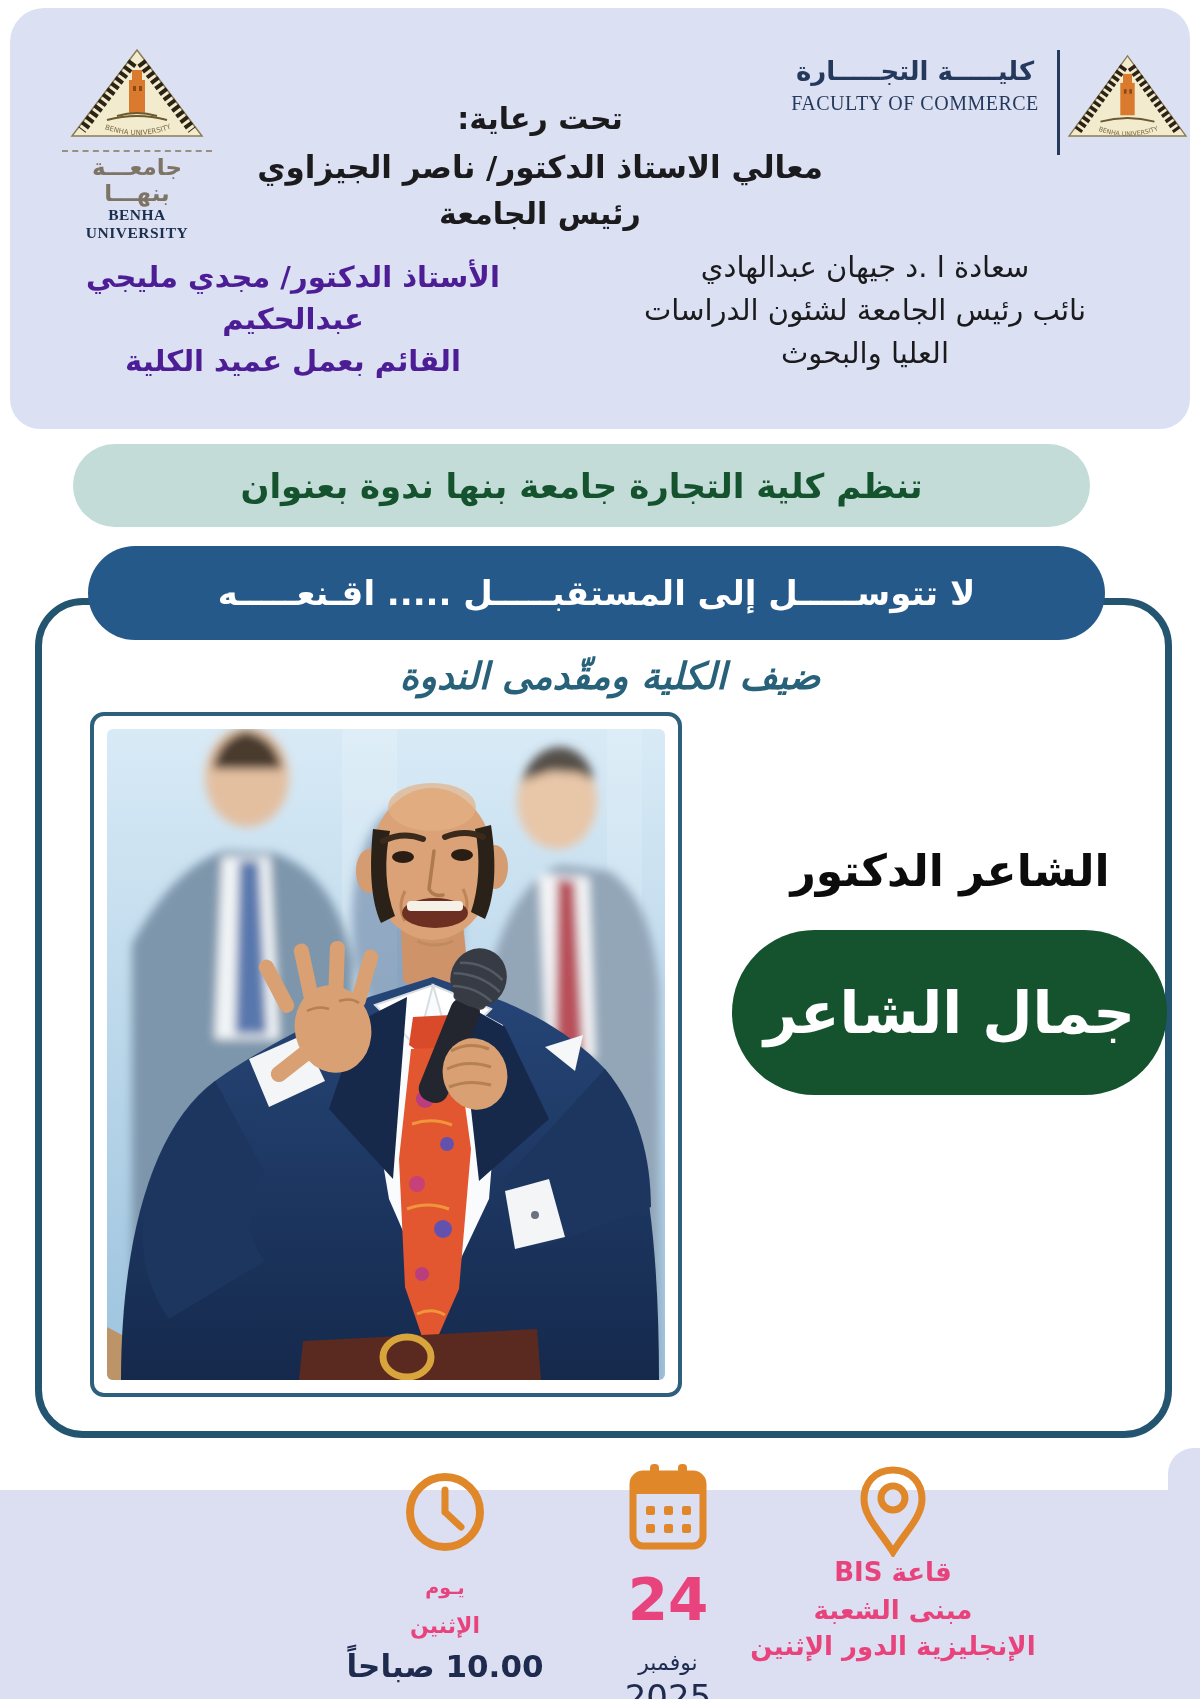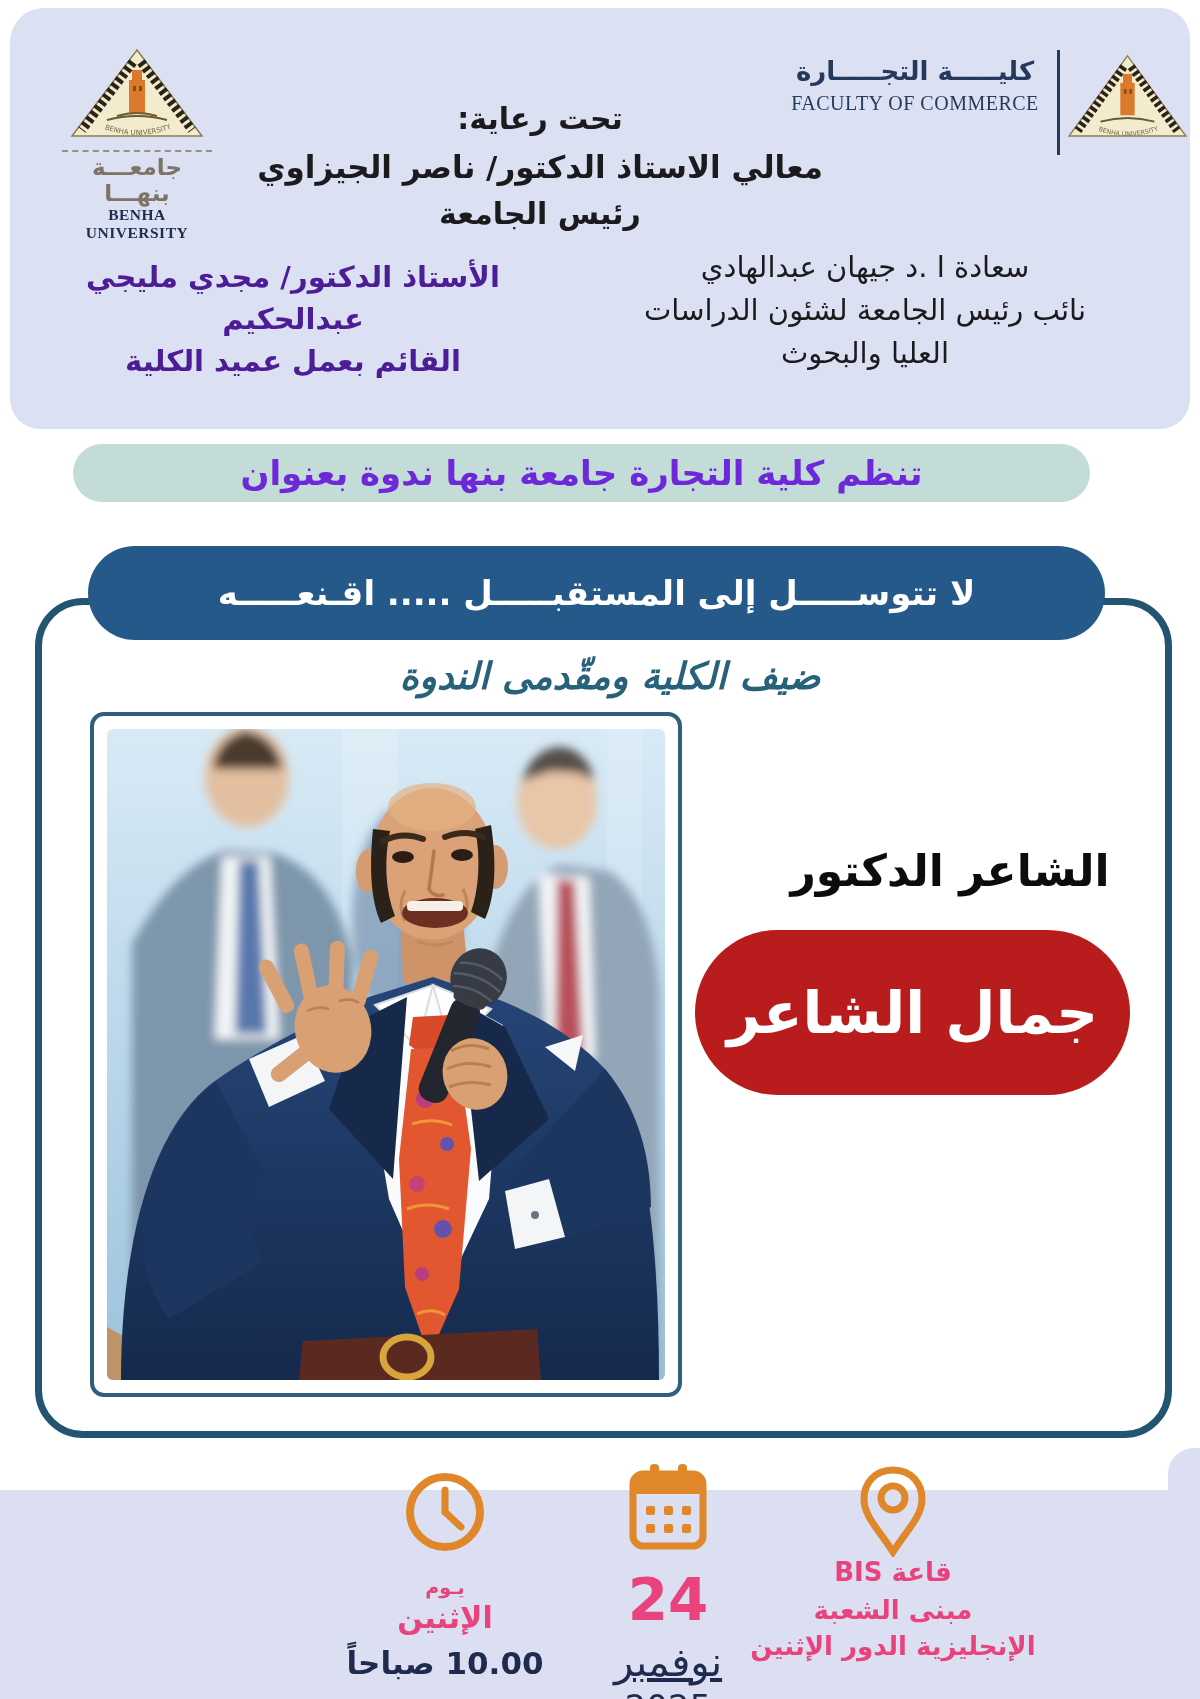--- a/index.html
+++ b/index.html
@@ -26,35 +26,35 @@
 
   
   #faculty-block{left:760px;top:30px;width:430px;height:140px;}
   .fac-text{position:absolute;right:155px;top:18px;width:260px;text-align:center;}
   .fac-ar{font-size:26px;font-weight:bold;color:#24395B;}
   .fac-en{font-size:20px;color:#24395B;font-family:"Liberation Serif","DejaVu Serif",serif;letter-spacing:.5px;margin-top:6px;}
   .fac-divider{position:absolute;right:140px;top:12px;width:3px;height:105px;background:#24395B;}
   #faculty-pyramid{position:absolute;right:5px;top:2px;}
 
   
-  #organizer-banner{left:73px;top:444px;width:1017px;height:58px;background:#C3DCD8;border-radius:42px;
-     display:flex;align-items:center;justify-content:center;font-size:34px;font-weight:bold;color:#6d28d9;}
+  #organizer-banner{left:73px;top:444px;width:1017px;height:83px;background:#C3DCD8;border-radius:42px;
+     display:flex;align-items:center;justify-content:center;font-size:34px;font-weight:bold;color:#14532d;}
   #title-banner{left:88px;top:546px;width:1017px;height:94px;background:#25598A;border-radius:47px;
      display:flex;align-items:center;justify-content:center;font-size:34px;font-weight:bold;color:#ffffff;z-index:3;}
 
   
   #main-container{left:35px;top:598px;width:1137px;height:840px;border:7px solid #235571;border-radius:48px;
      box-sizing:border-box;background:#ffffff;z-index:1;}
   #guest-intro{left:200px;top:655px;width:820px;text-align:center;font-size:37px;font-weight:bold;font-style:italic;
      color:#28617A;z-index:2;}
   #photo-frame{left:90px;top:712px;width:592px;height:685px;border:4px solid #2E5F7D;border-radius:14px;
      box-sizing:border-box;background:#ffffff;padding:13px;z-index:2;}
   #photo-frame svg{display:block;border-radius:6px;}
   #speaker-title{left:682px;top:845px;width:480px;text-align:center;font-size:44px;font-weight:bold;color:#0c0c0c;z-index:2;margin-left:28px;}
-  #name-badge{left:695px;top:930px;width:435px;height:165px;background:#b91c1c;border-radius:83px;z-index:2;
+  #name-badge{left:732px;top:930px;width:435px;height:165px;background:#14532d;border-radius:83px;z-index:2;
      display:flex;align-items:center;justify-content:center;}
   #name-badge .name{font-size:58px;font-weight:bold;color:#ffffff;}
 
   
   #bottom-section{left:0;top:1490px;width:1200px;height:209px;background:#DBDFF1;}
   #bottom-notch{left:1168px;top:1448px;width:32px;height:42px;background:#DBDFF1;border-top-left-radius:26px;}
   .col{z-index:4;}
   .pink{color:#E8437C;font-weight:bold;}
   .navy{color:#1E2B4E;font-weight:bold;}
   .icon-wrap{display:block;margin:0 auto;}
@@ -253,41 +253,41 @@
 
   <div id="bottom-section" class="abs"></div>
   <div id="bottom-notch" class="abs"></div>
 
   <div class="abs col" style="left:295px;top:1470px;width:300px;text-align:center;">
     <svg class="icon-wrap" width="84" height="84" viewBox="0 0 84 84">
       <circle cx="42" cy="42" r="35" fill="none" stroke="#E0872A" stroke-width="8"></circle>
       <path d="M42,42 L42,20 M42,42 L58,57" stroke="#E0872A" stroke-width="7" stroke-linecap="round" fill="none"></path>
     </svg>
     <div class="pink rtl" style="font-size:19px;margin-top:22px;">يـوم</div>
-    <div class="pink rtl" style="font-size:30px;margin-top:2px;">الإثنين</div>
+    <div class="pink rtl" style="font-size:22px;margin-top:15px;">الإثنين</div>
     <div class="navy rtl" style="font-size:31px;margin-top:10px;">10.00 صباحاً</div>
   </div>
 
   <div class="abs col" style="left:518px;top:1462px;width:300px;text-align:center;">
     <svg class="icon-wrap" width="84" height="92" viewBox="0 0 84 92">
       <rect x="24" y="2" width="9" height="18" rx="4" fill="#E0872A"></rect>
       <rect x="52" y="2" width="9" height="18" rx="4" fill="#E0872A"></rect>
       <rect x="7" y="12" width="70" height="72" rx="10" fill="none" stroke="#E0872A" stroke-width="7"></rect>
       <path d="M7,22 Q7,12 17,12 L67,12 Q77,12 77,22 L77,32 L7,32 Z" fill="#E0872A"></path>
       <g fill="#E0872A">
         <rect x="20" y="44" width="9" height="9" rx="2"></rect>
           <rect x="38" y="44" width="9" height="9" rx="2"></rect>
           <rect x="56" y="44" width="9" height="9" rx="2"></rect>
         <rect x="20" y="62" width="9" height="9" rx="2"></rect>
           <rect x="38" y="62" width="9" height="9" rx="2"></rect>
           <rect x="56" y="62" width="9" height="9" rx="2"></rect>
       </g>
     </svg>
     <div class="pink" style="font-size:58px;line-height:1.05;margin-top:16px;">24</div>
-    <div class="navy rtl" style="font-size:40px;font-weight:normal;margin-top:8px;text-decoration:underline;">نوفمبر</div>
+    <div class="navy rtl" style="font-size:22px;font-weight:normal;margin-top:19px;">نوفمبر</div>
     <div class="navy" style="font-size:34px;font-weight:normal;margin-top:2px;">2025</div>
   </div>
 
   <div class="abs col" style="left:741px;top:1465px;width:304px;text-align:center;">
     <svg class="icon-wrap" width="72" height="92" viewBox="0 0 72 92">
       <path d="M36,5 C17,5 7,19 7,34 C7,52 23,66 36,87 C49,66 65,52 65,34 C65,19 55,5 36,5 Z" fill="none" stroke="#E0872A" stroke-width="7"></path>
       <circle cx="36" cy="33" r="12" fill="none" stroke="#E0872A" stroke-width="7"></circle>
     </svg>
     <div class="pink rtl" style="font-size:26px;">قاعة BIS</div>
     <div class="pink rtl" style="font-size:26px;margin-top:8px;">مبنى الشعبة</div>

